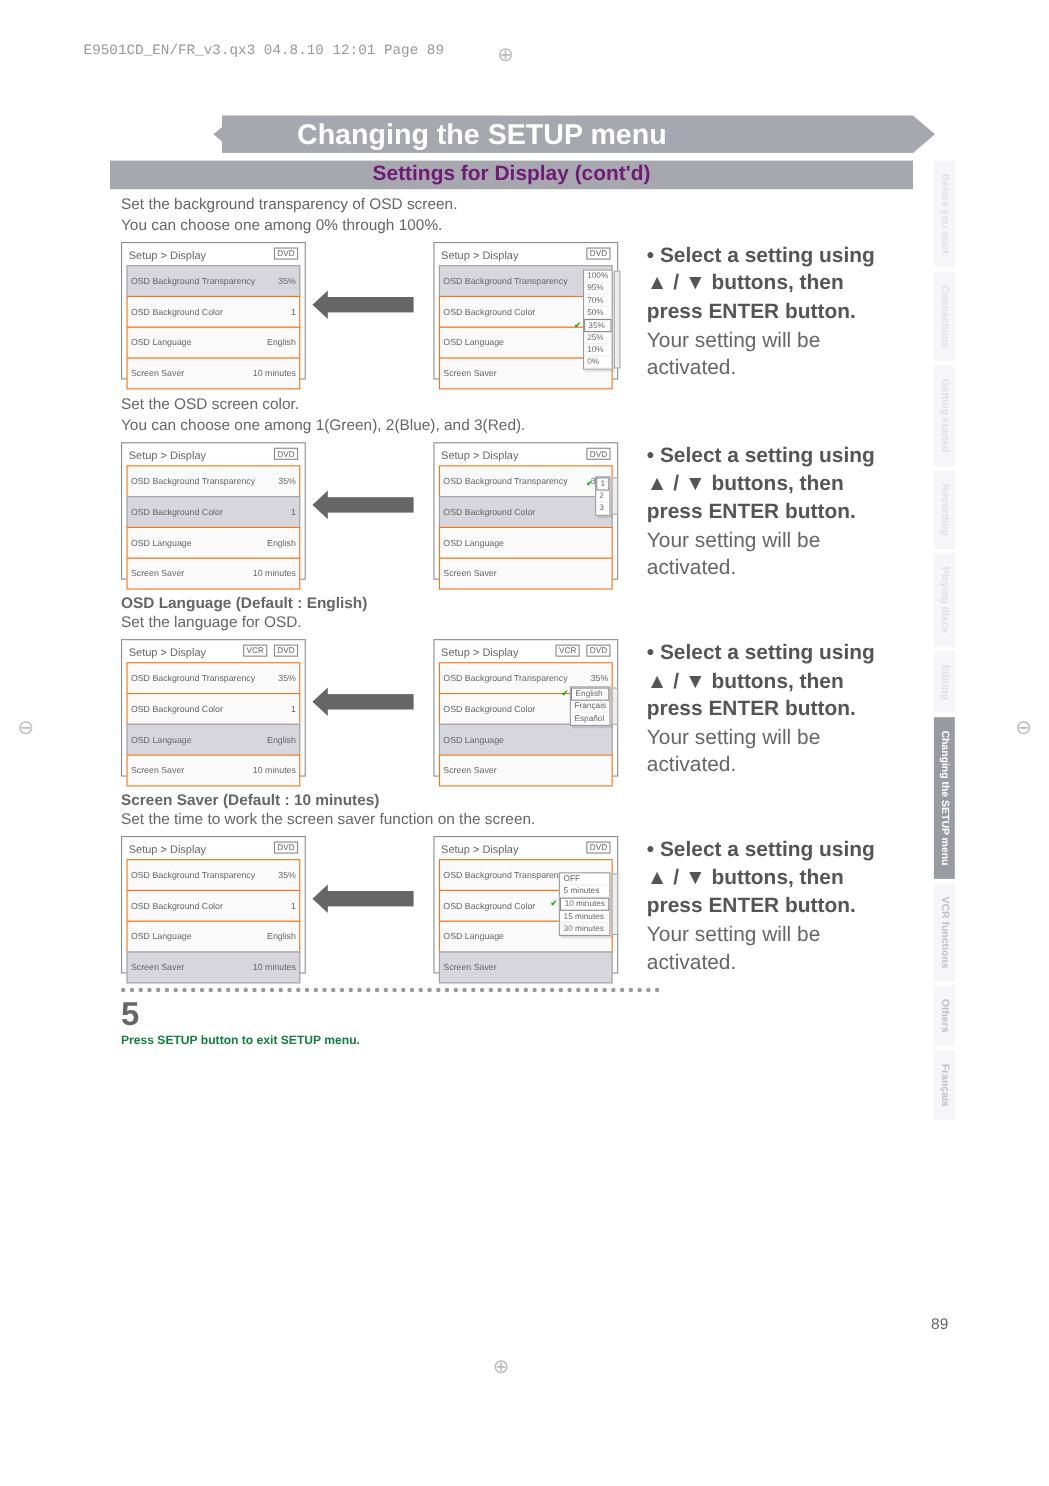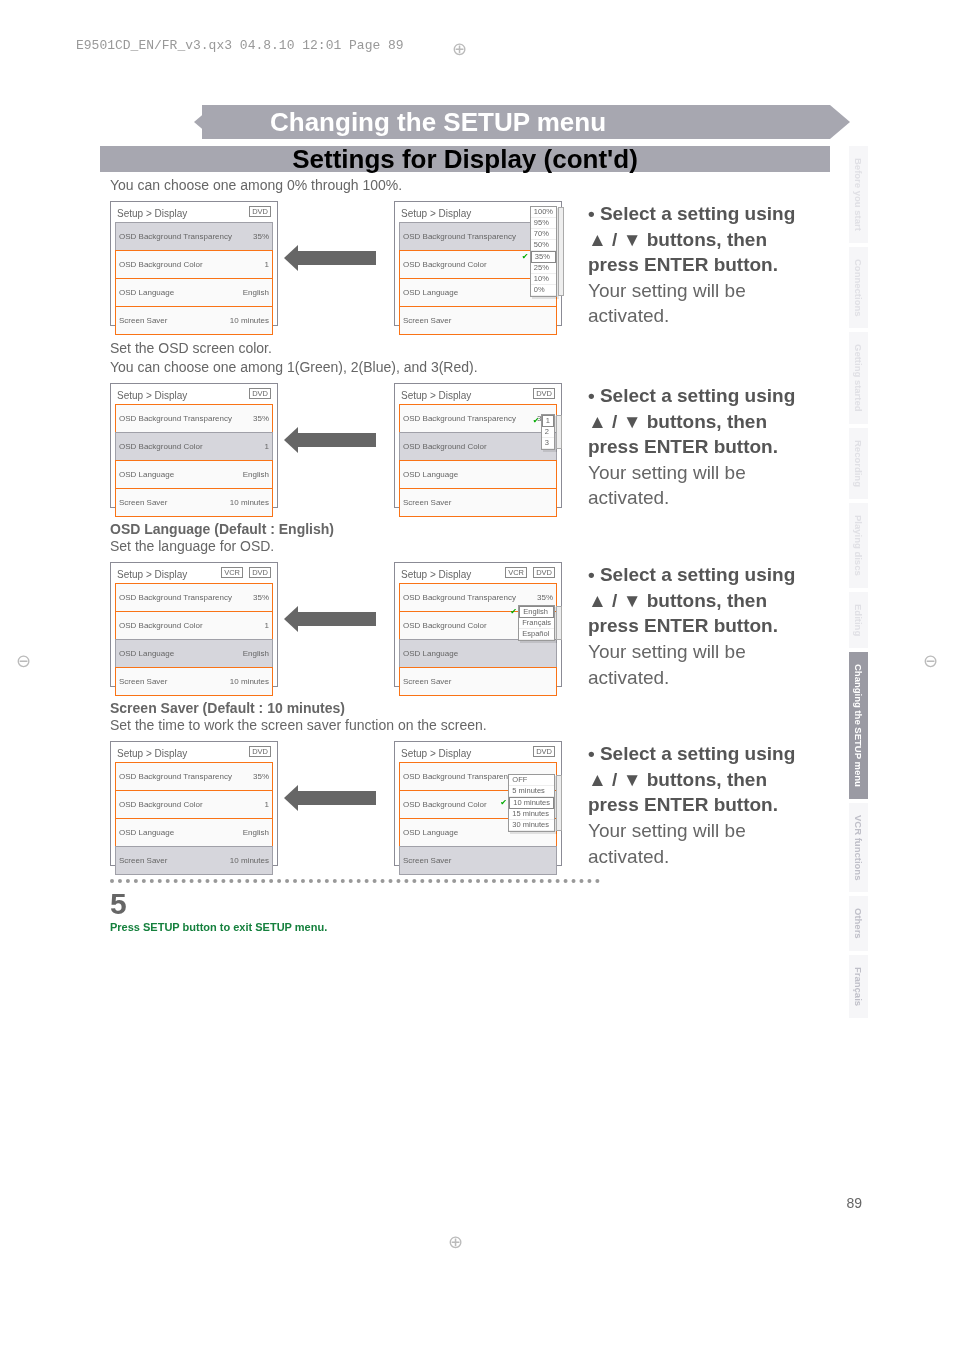--- a/index.html
+++ b/index.html
@@ -40,21 +40,21 @@
   .page-title {
     color: #fff; font-size: 26px; font-weight: bold; margin-left: 170px;
   }
 
   .subtitle-band {
     position: absolute;
     top: 146px; left: 100px; width: 730px; height: 26px;
     background: #a7a7b0;
     display: flex; align-items: center; justify-content: center;
   }
-  .subtitle { color: #000000; font-size: 26px; font-weight: bold; }
+  .subtitle { color: #701a75; font-size: 19px; font-weight: bold; }
 
   .content { position: absolute; top: 176px; left: 110px; width: 710px; }
   .section { margin-bottom: 10px; }
   .sec-head { font-size: 14px; font-weight: bold; color: #666; }
   .sec-body { font-size: 14px; color: #666; line-height: 1.35; }
 
   .panels-row { display: flex; align-items: flex-start; margin-top: 6px; gap: 12px; }
 
   .osd-panel {
     width: 168px; height: 125px;
@@ -149,20 +149,21 @@
   <span class="page-title">Changing the SETUP menu</span>
   <span class="chevron-r"></span>
 </div>
 <div class="subtitle-band">
   <span class="subtitle">Settings for Display (cont'd)</span>
 </div>
 
 <div class="content">
 
   <div class="section">
+    <div class="sec-body">Set the background transparency of OSD screen.</div>
     <div class="sec-body">You can choose one among 0% through 100%.</div>
     <div class="panels-row">
 
       <div class="osd-panel">
         <span class="breadcrumb">Setup &gt; Display</span>
         <span class="badge">DVD</span>
         <div class="osd-rows">
           <div class="osd-row hl">
               <span>OSD Background Transparency</span>
               <span>35%</span>
@@ -193,21 +194,21 @@
           <div class="osd-row">
               <span>OSD Background Color</span>
             </div>
           <div class="osd-row">
               <span>OSD Language</span>
             </div>
           <div class="osd-row">
               <span>Screen Saver</span>
             </div>
         </div>
-        <div class="pop" style="top:4px; right:4px;">
+        <div class="pop" style="top:24px; right:4px;">
           <div class="scroll-hint" style="top:0; height:100%;"></div>
           <span class="opt">100%</span>
           <span class="opt">95%</span>
           <span class="opt">70%</span>
           <span class="opt">50%</span>
           <span class="opt sel"><span class="check">✔</span><span>35%</span></span>
           <span class="opt">25%</span>
           <span class="opt">10%</span>
           <span class="opt">0%</span>
         </div>

